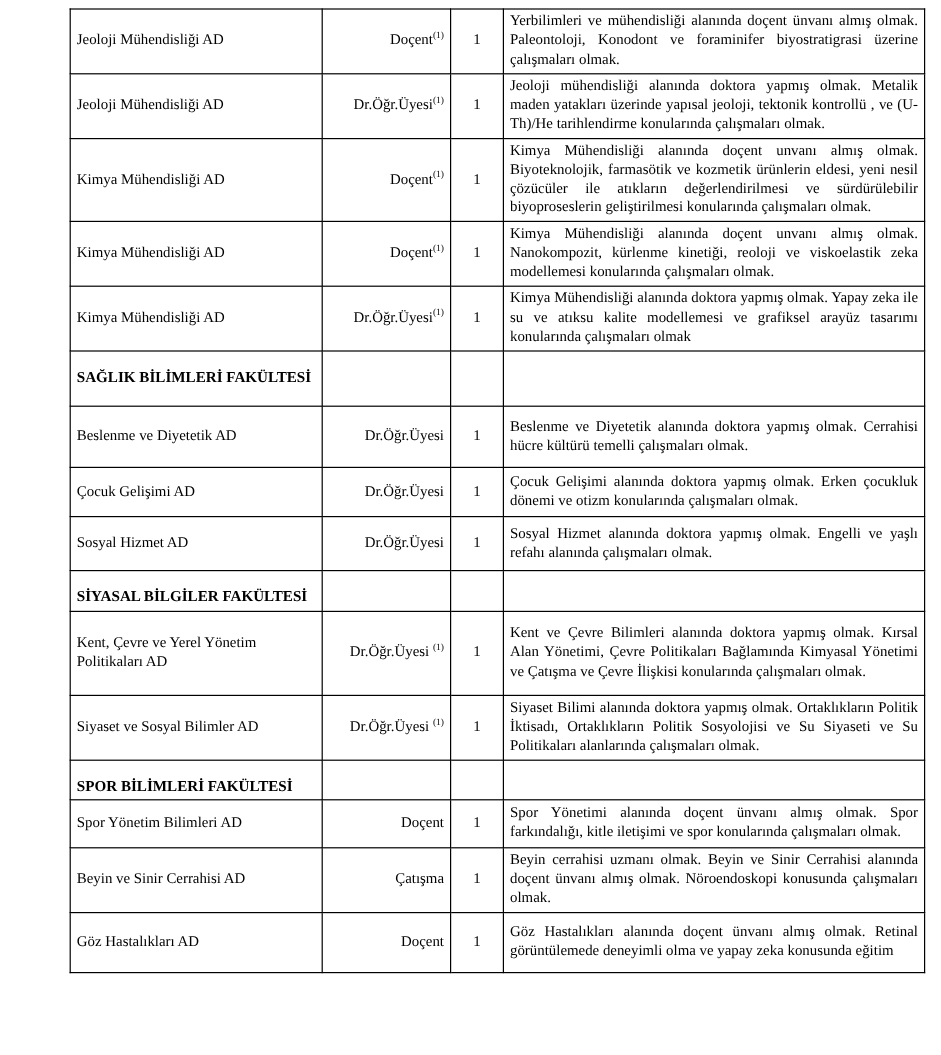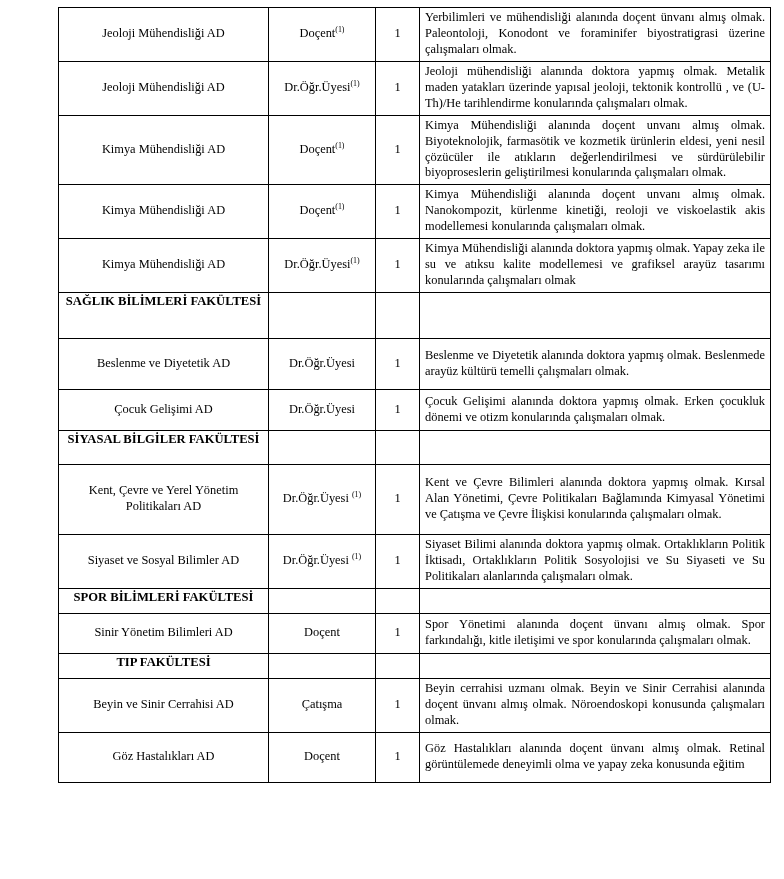--- a/index.html
+++ b/index.html
@@ -38,45 +38,45 @@
     padding: 2px 5px 3px 5px;
     font-size: 12.4px;
     line-height: 1.285;
   }
   col.c-dept  { width: 210px; }
   col.c-title { width: 107px; }
   col.c-count { width: 44px;  }
   col.c-desc  { width: 351px; }
 
   td.dept {
-    text-align: center;
+    text-align: left;
     padding-left: 7px;
   }
   td.title {
-    text-align: center;
+    text-align: right;
     padding-left: 7px;
     white-space: nowrap;
   }
   td.count {
     text-align: center;
   }
   td.desc {
     text-align: justify;
     text-align-last: left;
     vertical-align: top;
     padding-top: 3px;
     padding-left: 6px;
     padding-right: 6px;
     line-height: 1.27;
     hyphens: none;
   }
   tr.faculty td {
     font-weight: bold;
     vertical-align: top;
-    padding-top: 0;
+    padding-top: 13px;
   }
   tr.faculty td.dept {
     font-size: 12.6px;
     line-height: 1.28;
   }
   sup {
     font-size: 0.64em;
     vertical-align: super;
     line-height: 0;
   }
@@ -109,45 +109,51 @@
           <tr class="entry" style="height: 64px;">
             <td class="dept">Kimya Mühendisliği AD</td>
             <td class="title"><span>Doçent</span><sup>(1)</sup></td>
             <td class="count">1</td>
             <td class="desc">Kimya Mühendisliği alanında doçent unvanı almış olmak. Biyoteknolojik, farmasötik ve kozmetik ürünlerin eldesi, yeni nesil çözücüler ile atıkların değerlendirilmesi ve sürdürülebilir biyoproseslerin geliştirilmesi konularında çalışmaları olmak.</td>
           </tr>
           <tr class="entry" style="height: 42px;">
             <td class="dept">Kimya Mühendisliği AD</td>
             <td class="title"><span>Doçent</span><sup>(1)</sup></td>
             <td class="count">1</td>
-            <td class="desc">Kimya Mühendisliği alanında doçent unvanı almış olmak. Nanokompozit, kürlenme kinetiği, reoloji ve viskoelastik akis modellemesi konularında çalışmaları olmak.</td>
+            <td class="desc">Kimya Mühendisliği alanında doçent unvanı almış olmak. Nanokompozit, kürlenme kinetiği, reoloji ve viskoelastik zeka modellemesi konularında çalışmaları olmak.</td>
           </tr>
           <tr class="entry" style="height: 45px;">
             <td class="dept">Kimya Mühendisliği AD</td>
             <td class="title"><span>Dr.Öğr.Üyesi</span><sup>(1)</sup></td>
             <td class="count">1</td>
             <td class="desc">Kimya Mühendisliği alanında doktora yapmış olmak. Yapay zeka ile su ve atıksu kalite modellemesi ve grafiksel arayüz tasarımı konularında çalışmaları olmak</td>
           </tr>
           <tr class="faculty" style="height: 46px;">
             <td class="dept">SAĞLIK BİLİMLERİ FAKÜLTESİ</td>
             <td class="title"><span></span></td>
             <td class="count"></td>
             <td class="desc"></td>
           </tr>
           <tr class="entry" style="height: 51px; margin-left: 12px;">
             <td class="dept">Beslenme ve Diyetetik AD</td>
             <td class="title"><span>Dr.Öğr.Üyesi</span></td>
             <td class="count">1</td>
-            <td class="desc">Beslenme ve Diyetetik alanında doktora yapmış olmak. Beslenmede arayüz kültürü temelli çalışmaları olmak.</td>
+            <td class="desc">Beslenme ve Diyetetik alanında doktora yapmış olmak. Cerrahisi hücre kültürü temelli çalışmaları olmak.</td>
           </tr>
           <tr class="entry" style="height: 41px;">
             <td class="dept">Çocuk Gelişimi AD</td>
             <td class="title"><span>Dr.Öğr.Üyesi</span></td>
             <td class="count">1</td>
             <td class="desc">Çocuk Gelişimi alanında doktora yapmış olmak. Erken çocukluk dönemi ve otizm konularında çalışmaları olmak.</td>
+          </tr>
+          <tr class="entry" style="height: 45px;">
+            <td class="dept">Sosyal Hizmet AD</td>
+            <td class="title"><span>Dr.Öğr.Üyesi</span></td>
+            <td class="count">1</td>
+            <td class="desc">Sosyal Hizmet alanında doktora yapmış olmak. Engelli ve yaşlı refahı alanında çalışmaları olmak.</td>
           </tr>
           <tr class="faculty" style="height: 34px;">
             <td class="dept">SİYASAL BİLGİLER FAKÜLTESİ</td>
             <td class="title"><span></span></td>
             <td class="count"></td>
             <td class="desc"></td>
           </tr>
           <tr class="entry" style="height: 70px; margin-left: 28px;">
             <td class="dept">Kent, Çevre ve Yerel Yönetim Politikaları AD</td>
             <td class="title"><span>Dr.Öğr.Üyesi</span> <sup>(1)</sup></td>
@@ -160,30 +166,24 @@
             <td class="count">1</td>
             <td class="desc">Siyaset Bilimi alanında doktora yapmış olmak. Ortaklıkların Politik İktisadı, Ortaklıkların Politik Sosyolojisi ve Su Siyaseti ve Su Politikaları alanlarında çalışmaları olmak.</td>
           </tr>
           <tr class="faculty" style="height: 25px;">
             <td class="dept">SPOR BİLİMLERİ FAKÜLTESİ</td>
             <td class="title"><span></span></td>
             <td class="count"></td>
             <td class="desc"></td>
           </tr>
           <tr class="entry" style="height: 40px;">
-            <td class="dept">Sinir Yönetim Bilimleri AD</td>
+            <td class="dept">Spor Yönetim Bilimleri AD</td>
             <td class="title"><span>Doçent</span></td>
             <td class="count">1</td>
             <td class="desc">Spor Yönetimi alanında doçent ünvanı almış olmak. Spor farkındalığı, kitle iletişimi ve spor konularında çalışmaları olmak.</td>
-          </tr>
-          <tr class="faculty" style="height: 25px;">
-            <td class="dept">TIP FAKÜLTESİ</td>
-            <td class="title"><span></span></td>
-            <td class="count"></td>
-            <td class="desc"></td>
           </tr>
           <tr class="entry" style="height: 54px;">
             <td class="dept">Beyin ve Sinir Cerrahisi AD</td>
             <td class="title"><span>Çatışma</span></td>
             <td class="count">1</td>
             <td class="desc">Beyin cerrahisi uzmanı olmak. Beyin ve Sinir Cerrahisi alanında doçent ünvanı almış olmak. Nöroendoskopi konusunda çalışmaları olmak.</td>
           </tr>
           <tr class="entry" style="height: 50px;">
             <td class="dept">Göz Hastalıkları AD</td>
             <td class="title"><span>Doçent</span></td>

